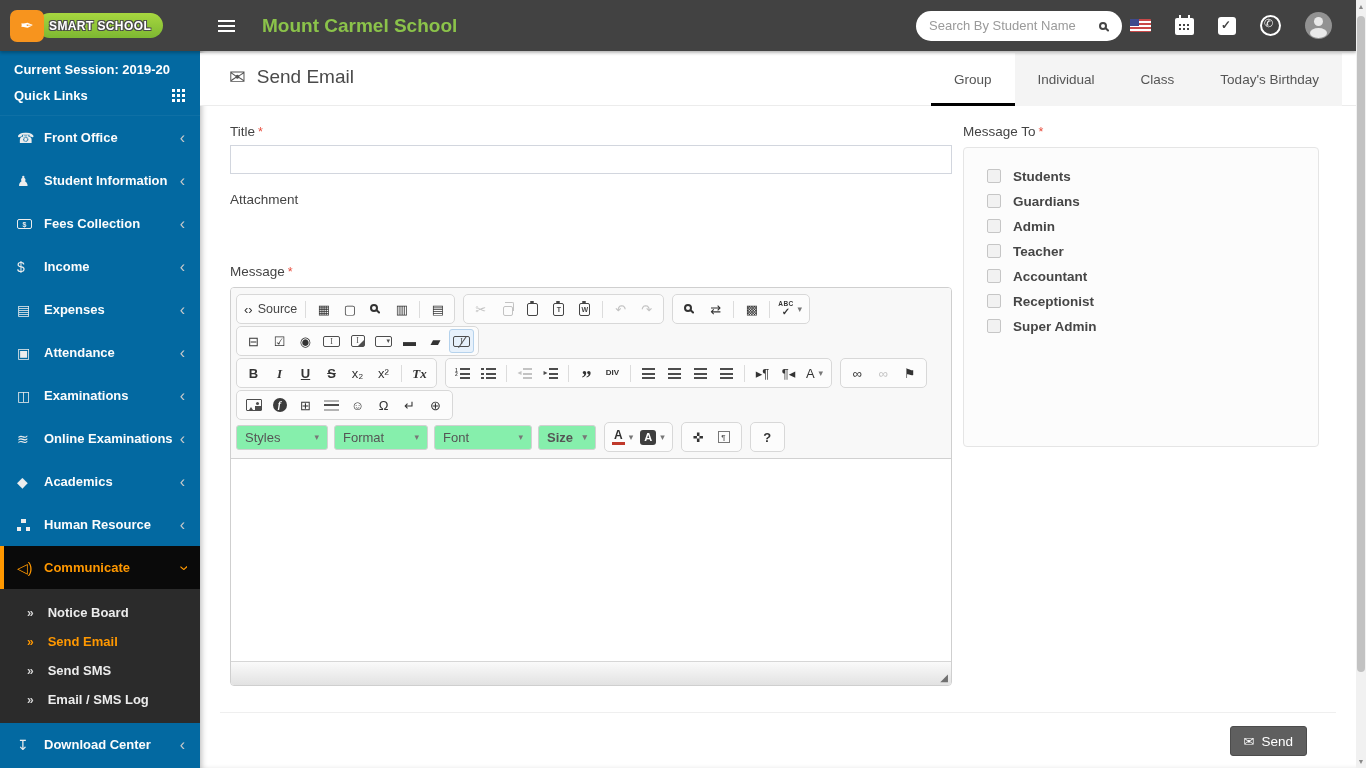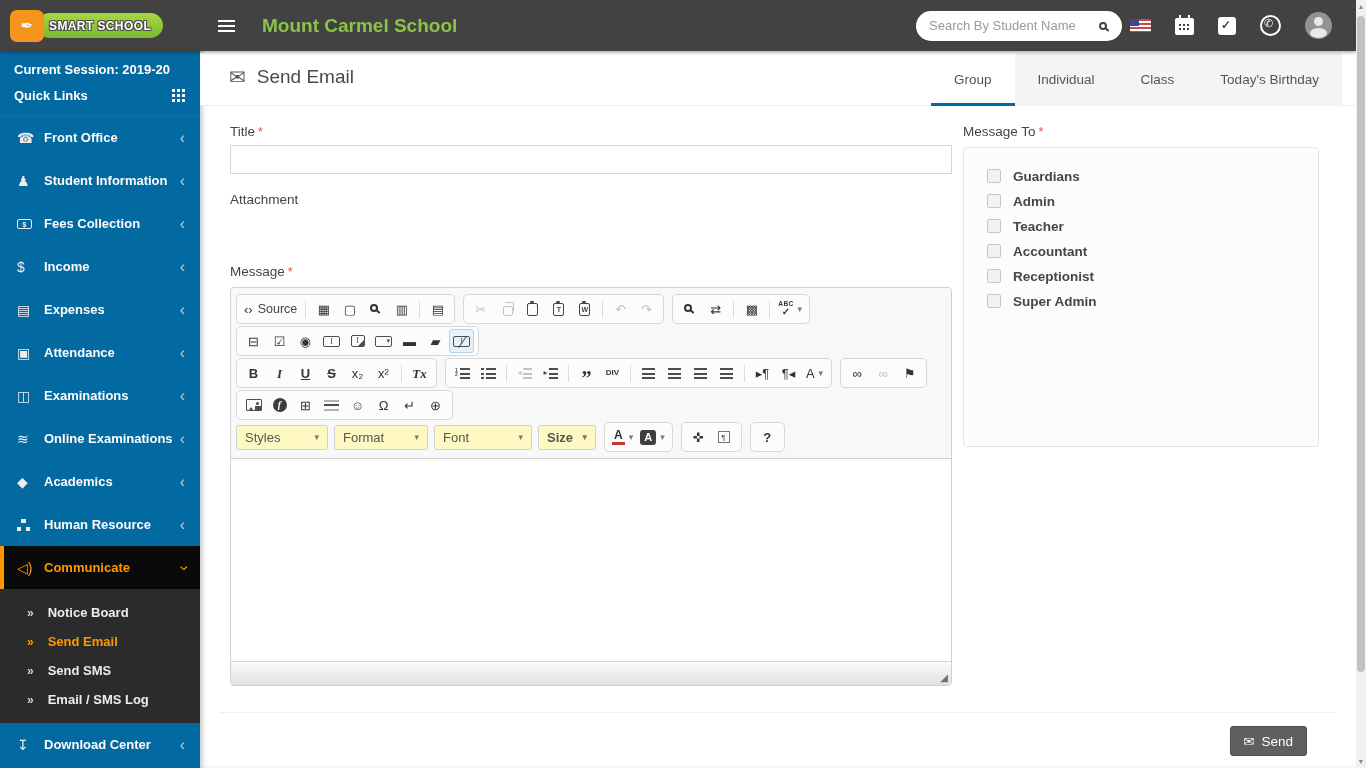--- a/index.html
+++ b/index.html
@@ -59,21 +59,21 @@
   .i-tree::after{content:"";position:absolute;bottom:0;left:0;width:4px;height:4px;background:currentColor;box-shadow:9px 0 0 currentColor}
   .i-money{width:15px;height:10px;border:1px solid currentColor;border-radius:2px;font:700 7px/9px "Liberation Sans",sans-serif;text-align:center;color:#ededed}
 
   
   .main{position:absolute;left:200px;top:51px;right:10px;bottom:0;background:#fff;box-shadow:inset 4px 0 6px -3px rgba(0,0,0,.3)}
   .card-head{position:absolute;top:2px;left:0;right:0;height:53px;background:#fff;border-bottom:1px solid #ececec}
   .page-title{position:absolute;left:29px;top:13px;display:flex;align-items:center;gap:11px;font-size:19px;color:#4a4a4a}
   .mail-ic{font-size:20px;color:#555;line-height:1}
   .tabs-bar{position:absolute;right:14px;top:0;height:53px;background:#f4f4f4;display:flex}
   .tab{height:100%;display:flex;align-items:center;padding:0 23px;font-size:13.5px;color:#555;cursor:pointer}
-  .tab.active{background:#fff;border-bottom:3px solid #0369a1;padding-top:3px}
+  .tab.active{background:#fff;border-bottom:3px solid #000000;padding-top:3px}
   .content{position:absolute;top:55px;left:0;right:0;bottom:0}
   .lbl{font-size:13.5px;color:#444}
   .req{color:#e74c3c;margin-left:3px;font-size:12.5px}
   .lbl-title{position:absolute;left:30px;top:18px}
   .inp-title{position:absolute;left:30px;top:39px;width:722px;height:29px;border:1px solid #d2d6de;padding:0 8px;font-size:13px;outline:none;font-family:"Liberation Sans",sans-serif}
   .lbl-attach{position:absolute;left:30px;top:86px}
   .attach-zone{position:absolute;left:30px;top:108px;width:260px;height:36px;cursor:pointer}
   .lbl-msg{position:absolute;left:30px;top:158px}
   .editor{position:absolute;left:30px;top:181px;width:722px;border:1px solid #cfcfcf;border-radius:4px;overflow:hidden}
   .tb-wrap{background:#f8f8f8;padding:4px 5px;border-bottom:1px solid #d1d1d1}
@@ -85,21 +85,21 @@
   .tb .g{line-height:1}
   .tb-lbl{font-size:12.5px;color:#474747;margin-left:5px}
   .tb-b{font-weight:800}
   .tb-i{font-style:italic;font-family:"Liberation Serif",serif;font-weight:700}
   .tb-u{text-decoration:underline;font-weight:700}
   .tb-s{text-decoration:line-through;font-weight:700}
   .tb-q{font-family:"Liberation Serif",serif;font-size:20px;font-weight:800;line-height:.4;padding-top:9px}
   .tb-xs{font-size:8px;font-weight:800}
   .dis{color:#c3c3c3}
   .hl{background:#e7f1fb;border:1px solid #b5d2ec;border-radius:3px}
-  .tb-sel{height:25px;background:#fef9c3;border:1px solid #d1d1d1;border-radius:3px;display:flex;align-items:center;justify-content:space-between;padding:0 8px;color:#555;font-size:13px;cursor:pointer}
+  .tb-sel{height:25px;background:#86efac;border:1px solid #d1d1d1;border-radius:3px;display:flex;align-items:center;justify-content:space-between;padding:0 8px;color:#555;font-size:13px;cursor:pointer}
   .caret{font-size:9px;color:#777;margin-left:4px;line-height:1}
   .stack{display:flex;flex-direction:column;align-items:center;line-height:1}
   .stack .small{font-size:6.5px;font-weight:700;letter-spacing:.4px}
   .stack .big{font-size:10px;margin-top:-1px;font-weight:700}
   .editor-body{height:202px;background:#fff;outline:none}
   .editor-foot{height:24px;background:linear-gradient(#fafafa,#e2e2e2);border-top:1px solid #d6d6d6;position:relative}
   .resize-ic{position:absolute;right:3px;bottom:2px;color:#707070;font-size:10px;line-height:1;cursor:nwse-resize}
 
   
   .i-clip{width:11px;height:13px;border:1.5px solid currentColor;border-radius:2px;position:relative;font:700 7px/12px "Liberation Sans",sans-serif;text-align:center;color:#444}
@@ -573,20 +573,24 @@
       <div class="editor-body" contenteditable="true" style=""></div>
       <div class="editor-foot">
         <span class="resize-ic">◢</span>
       </div>
     </div>
 
     <span class="lbl lbl-msgto"><span>Message To</span><span class="req">*</span></span>
     <div class="mt-panel">
         <div class="chk-row">
           <span class="chk"></span>
+          <span class="chk-lb">Students</span>
+        </div>
+        <div class="chk-row">
+          <span class="chk"></span>
           <span class="chk-lb">Guardians</span>
         </div>
         <div class="chk-row">
           <span class="chk"></span>
           <span class="chk-lb">Admin</span>
         </div>
         <div class="chk-row">
           <span class="chk"></span>
           <span class="chk-lb">Teacher</span>
         </div>

